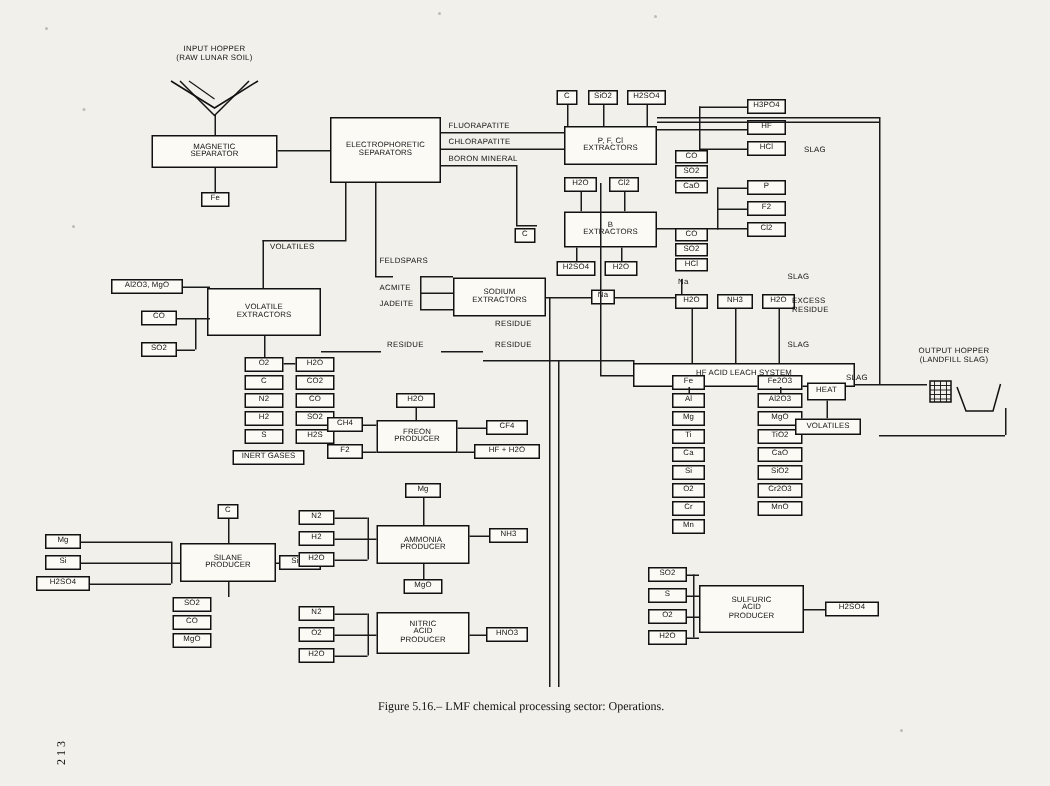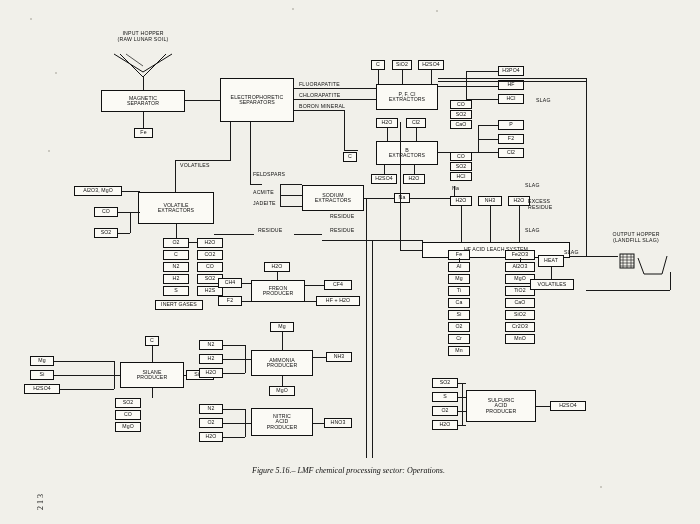--- a/index.html
+++ b/index.html
@@ -37,21 +37,20 @@
     white-space:pre-line;
     line-height:1.15;
     letter-spacing:.2px;
   }
   .ln{position:absolute;background:#1a1a1a;}
   .h{height:1px;}
   .v{width:1px;}
   .cap{
     position:absolute;
     font-family:"Liberation Serif", serif;
-    font-style:italic;
     font-size:8px;
     color:#111;
   }
   .pageno{
     position:absolute;
     font-family:"Liberation Serif", serif;
     font-size:8px;
     color:#111;
     transform:rotate(-90deg);
     transform-origin:left top;

